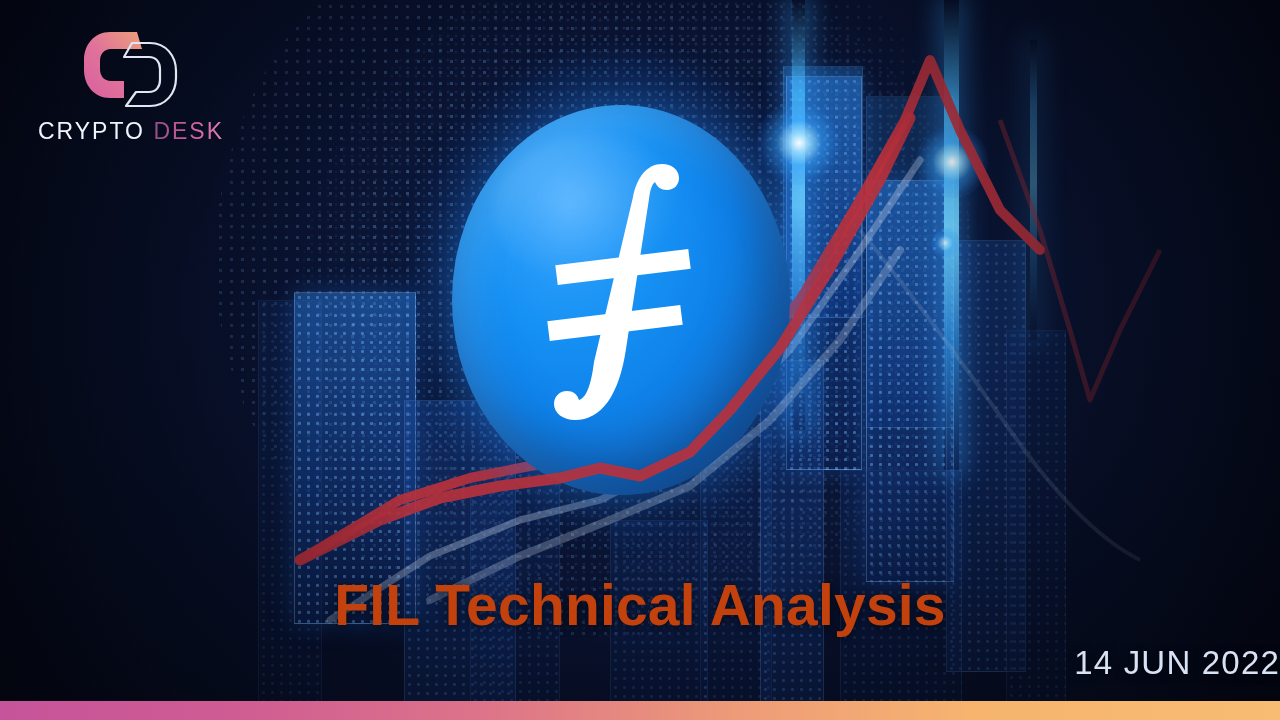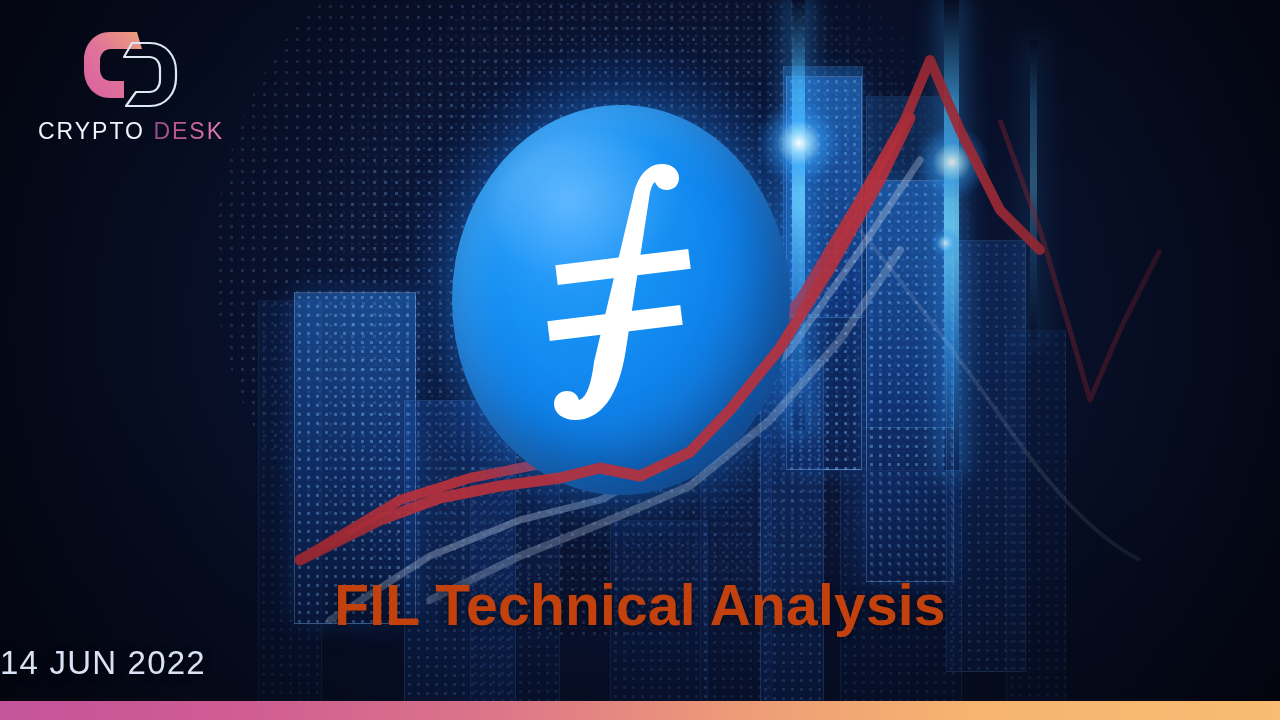--- a/index.html
+++ b/index.html
@@ -195,21 +195,21 @@
     font-weight: bold;
     color: #c2410c;
     letter-spacing: 0.2px;
     text-shadow: 0 2px 10px rgba(0,0,0,0.55);
   }
   .subtitle {
     position: absolute;
     left: 0;
     top: 644px;
     width: 1280px;
-    text-align: left;
+    text-align: right;
     font-size: 33px;
     font-weight: 400;
     color: #d9e2f5;
     letter-spacing: 1.2px;
     text-shadow: 0 2px 9px rgba(0,0,0,0.6);
   }
 
   
   .bottom-bar {
     position: absolute;

